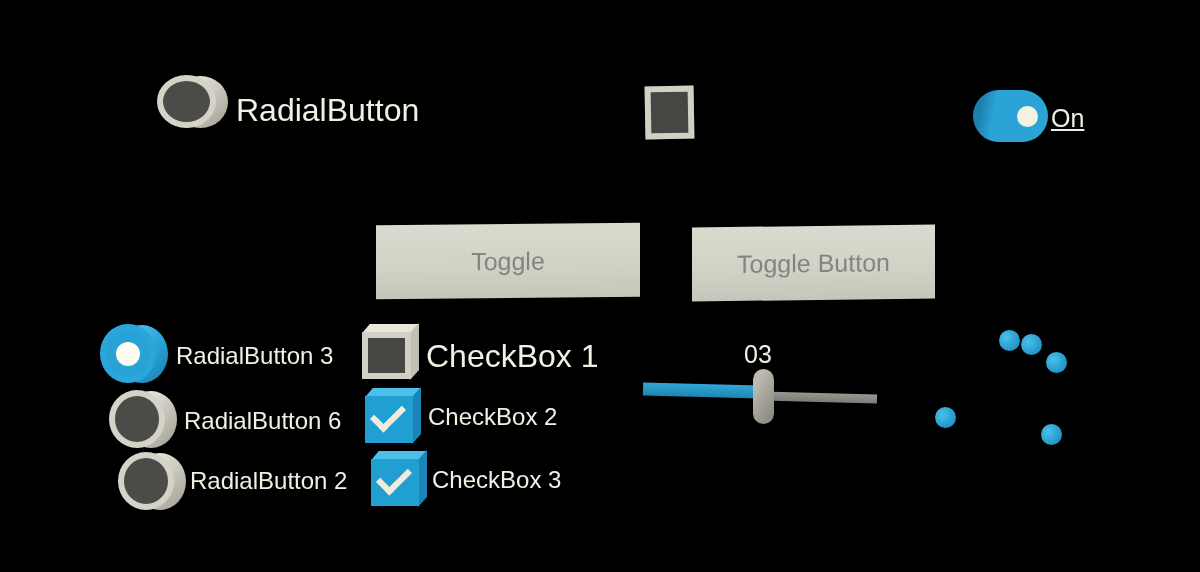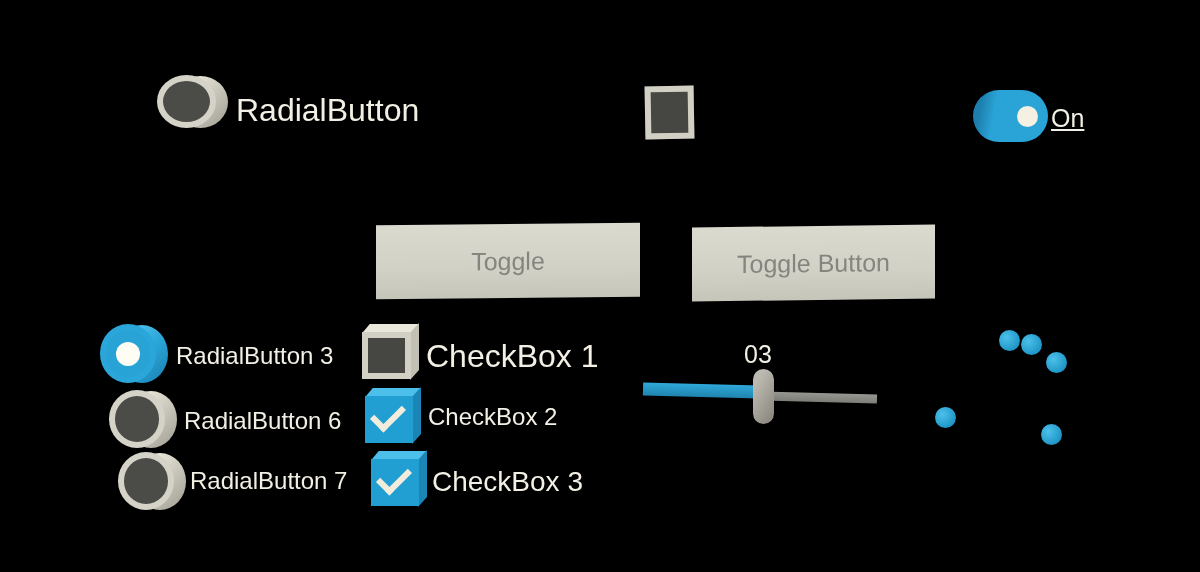--- a/index.html
+++ b/index.html
@@ -98,21 +98,21 @@
     <div class="face"></div>
 
   </div>
   <div class="lbl" style="left:184px;top:407px;font-size:24px;">RadialButton 6</div>
 
   <div class="radial-icon" style="left:118px;top:452px;width:68px;height:58px;">
     <div class="body"></div>
     <div class="face"></div>
 
   </div>
-  <div class="lbl" style="left:190px;top:467px;font-size:24px;">RadialButton 7</div>
+  <div class="lbl" style="left:190px;top:467px;font-size:24px;">RadialButton 2</div>
 
   <div class="cb-cube gray" style="left:362px;top:324px;width:57px;height:55px;">
     <div class="top"></div>
     <div class="side"></div>
     <div class="front"></div>
   </div>
   <div class="lbl" style="left:426px;top:338px;font-size:32px;">CheckBox 1</div>
 
   <div class="cb-cube blue" style="left:365px;top:388px;width:56px;height:55px;">
     <div class="top"></div>
@@ -123,21 +123,21 @@
   </div>
   <div class="lbl" style="left:428px;top:403px;font-size:24px;">CheckBox 2</div>
 
   <div class="cb-cube blue" style="left:371px;top:451px;width:56px;height:55px;">
     <div class="top"></div>
     <div class="side"></div>
     <div class="front">
       <span class="check"></span>
     </div>
   </div>
-  <div class="lbl" style="left:432px;top:466px;font-size:28px;">CheckBox 3</div>
+  <div class="lbl" style="left:432px;top:466px;font-size:24px;">CheckBox 3</div>
 
   <div class="slider-wrap">
     <div class="slider-val">03</div>
     <div class="track-fill"></div>
     <div class="track-rest"></div>
     <div class="thumb"></div>
   </div>
 
   <div id="scatter">
       <div class="dot" style="left: 999px; top: 330px;"></div>

